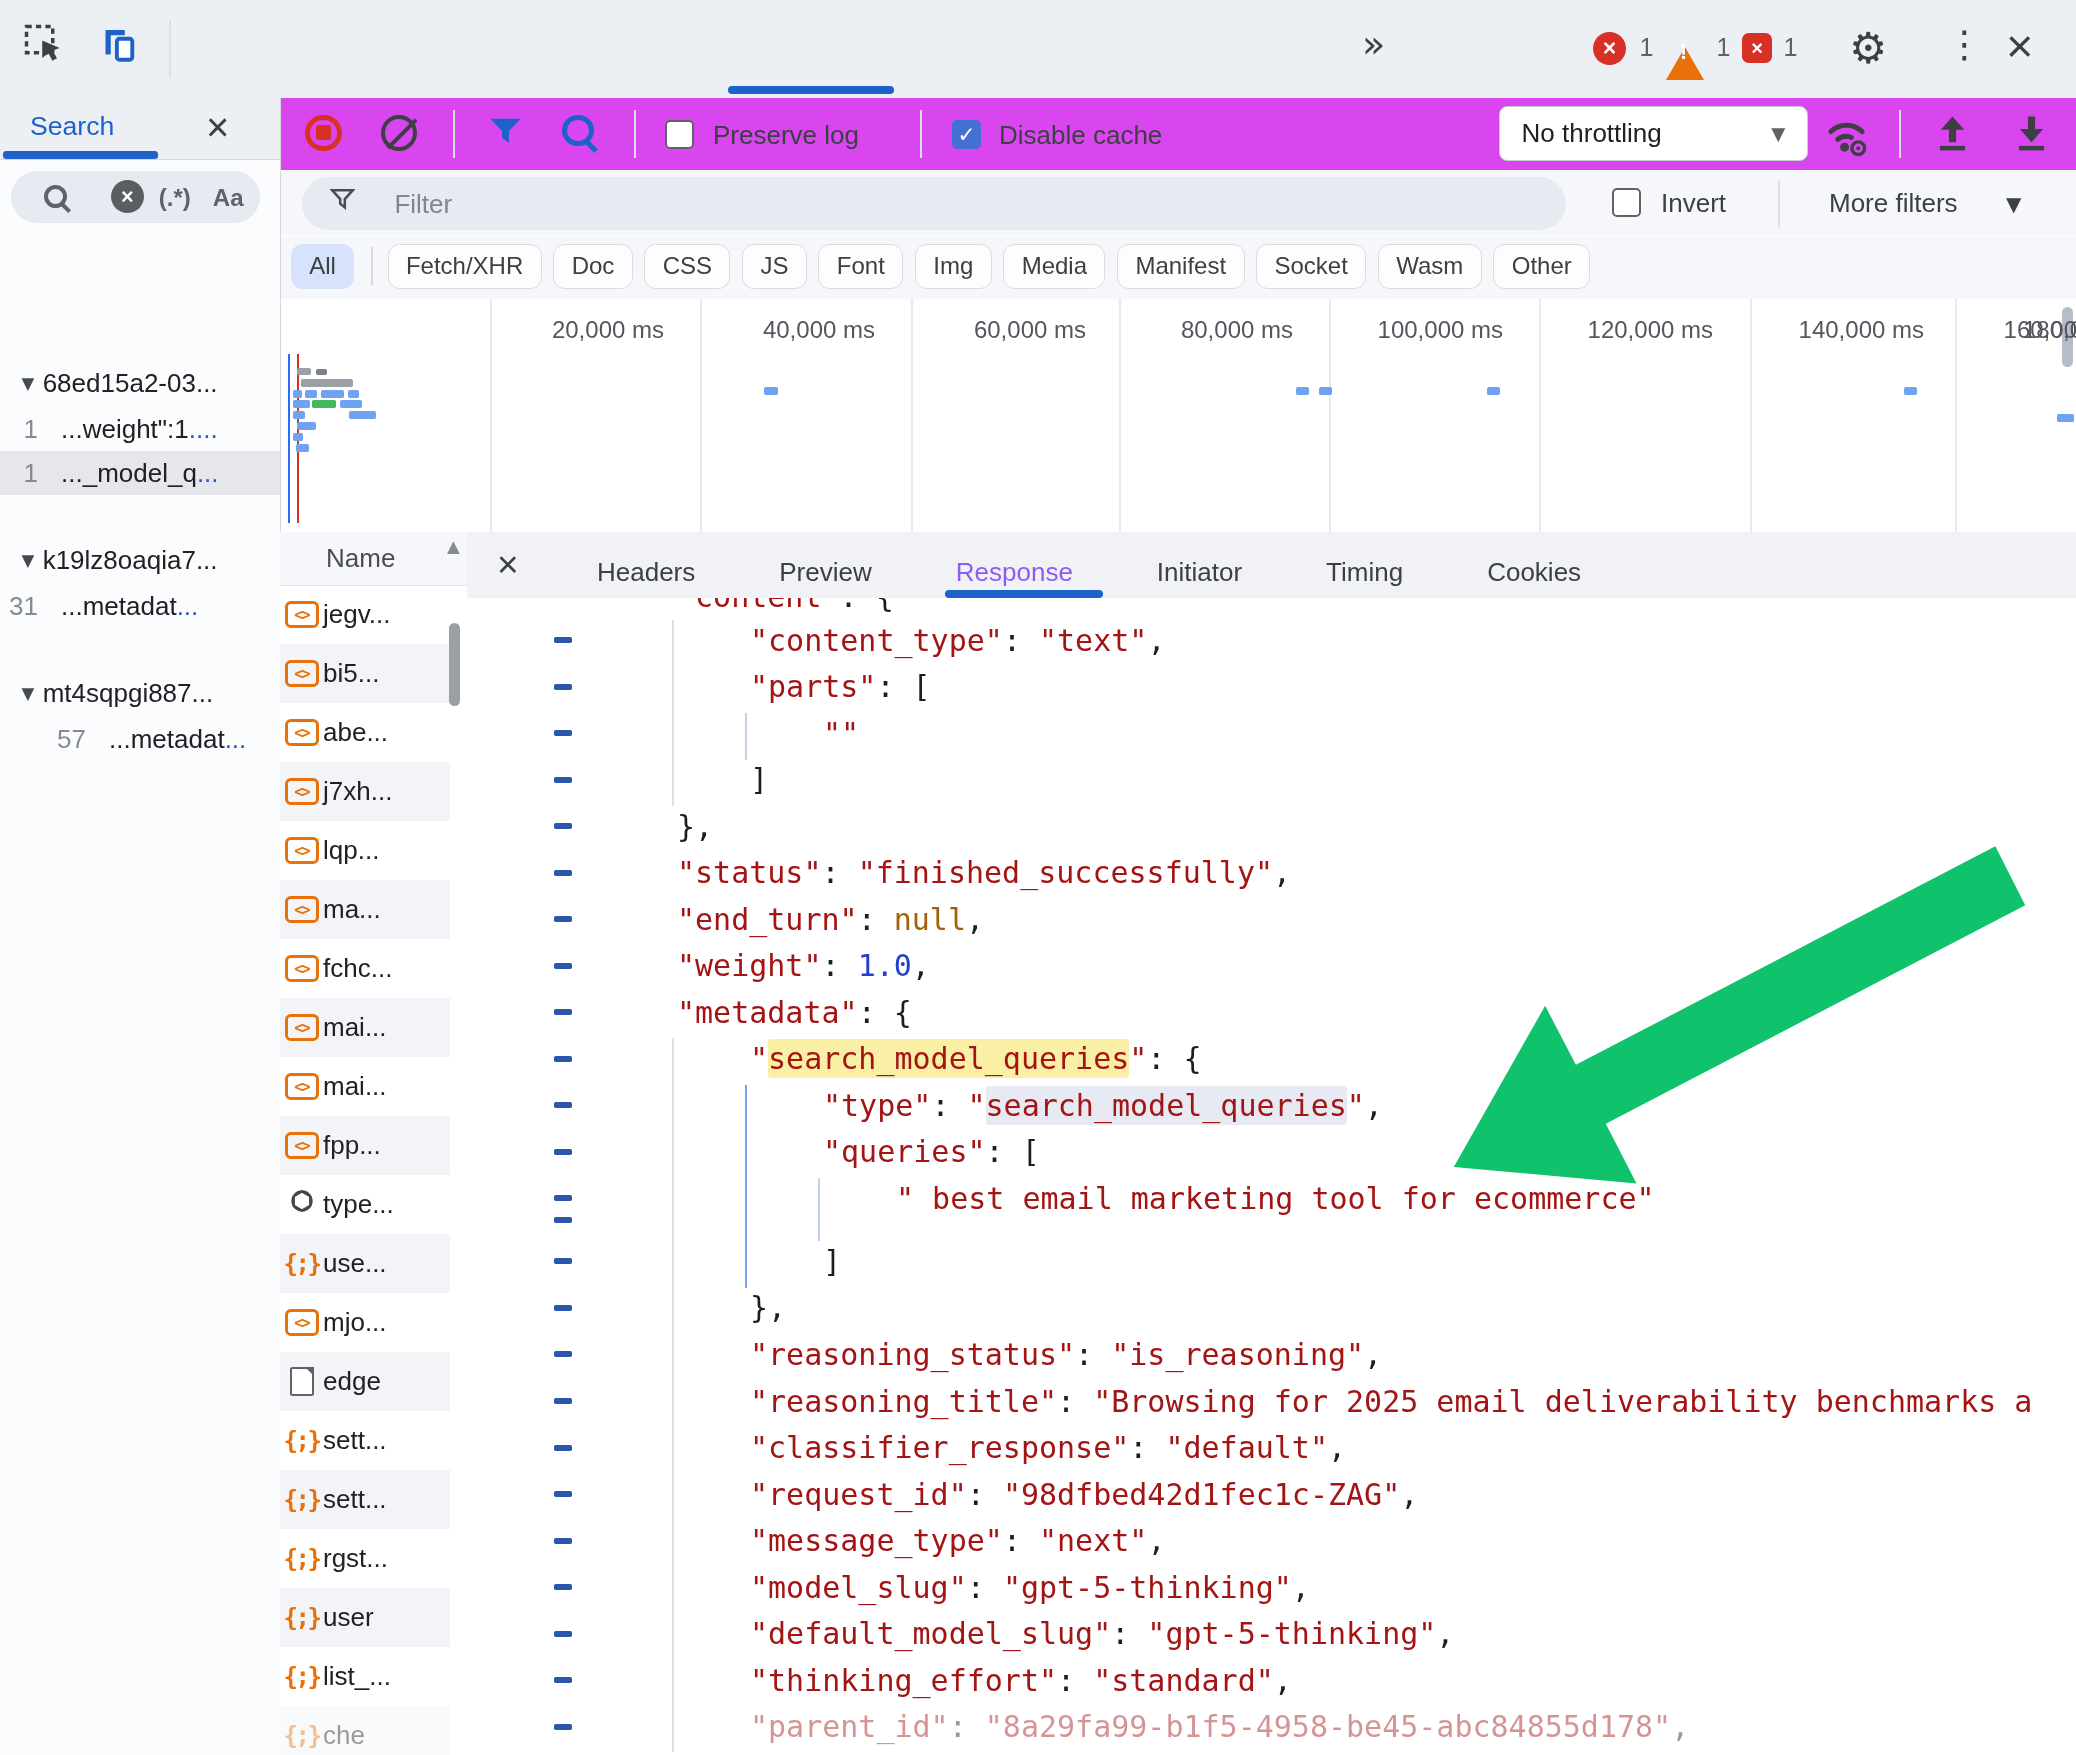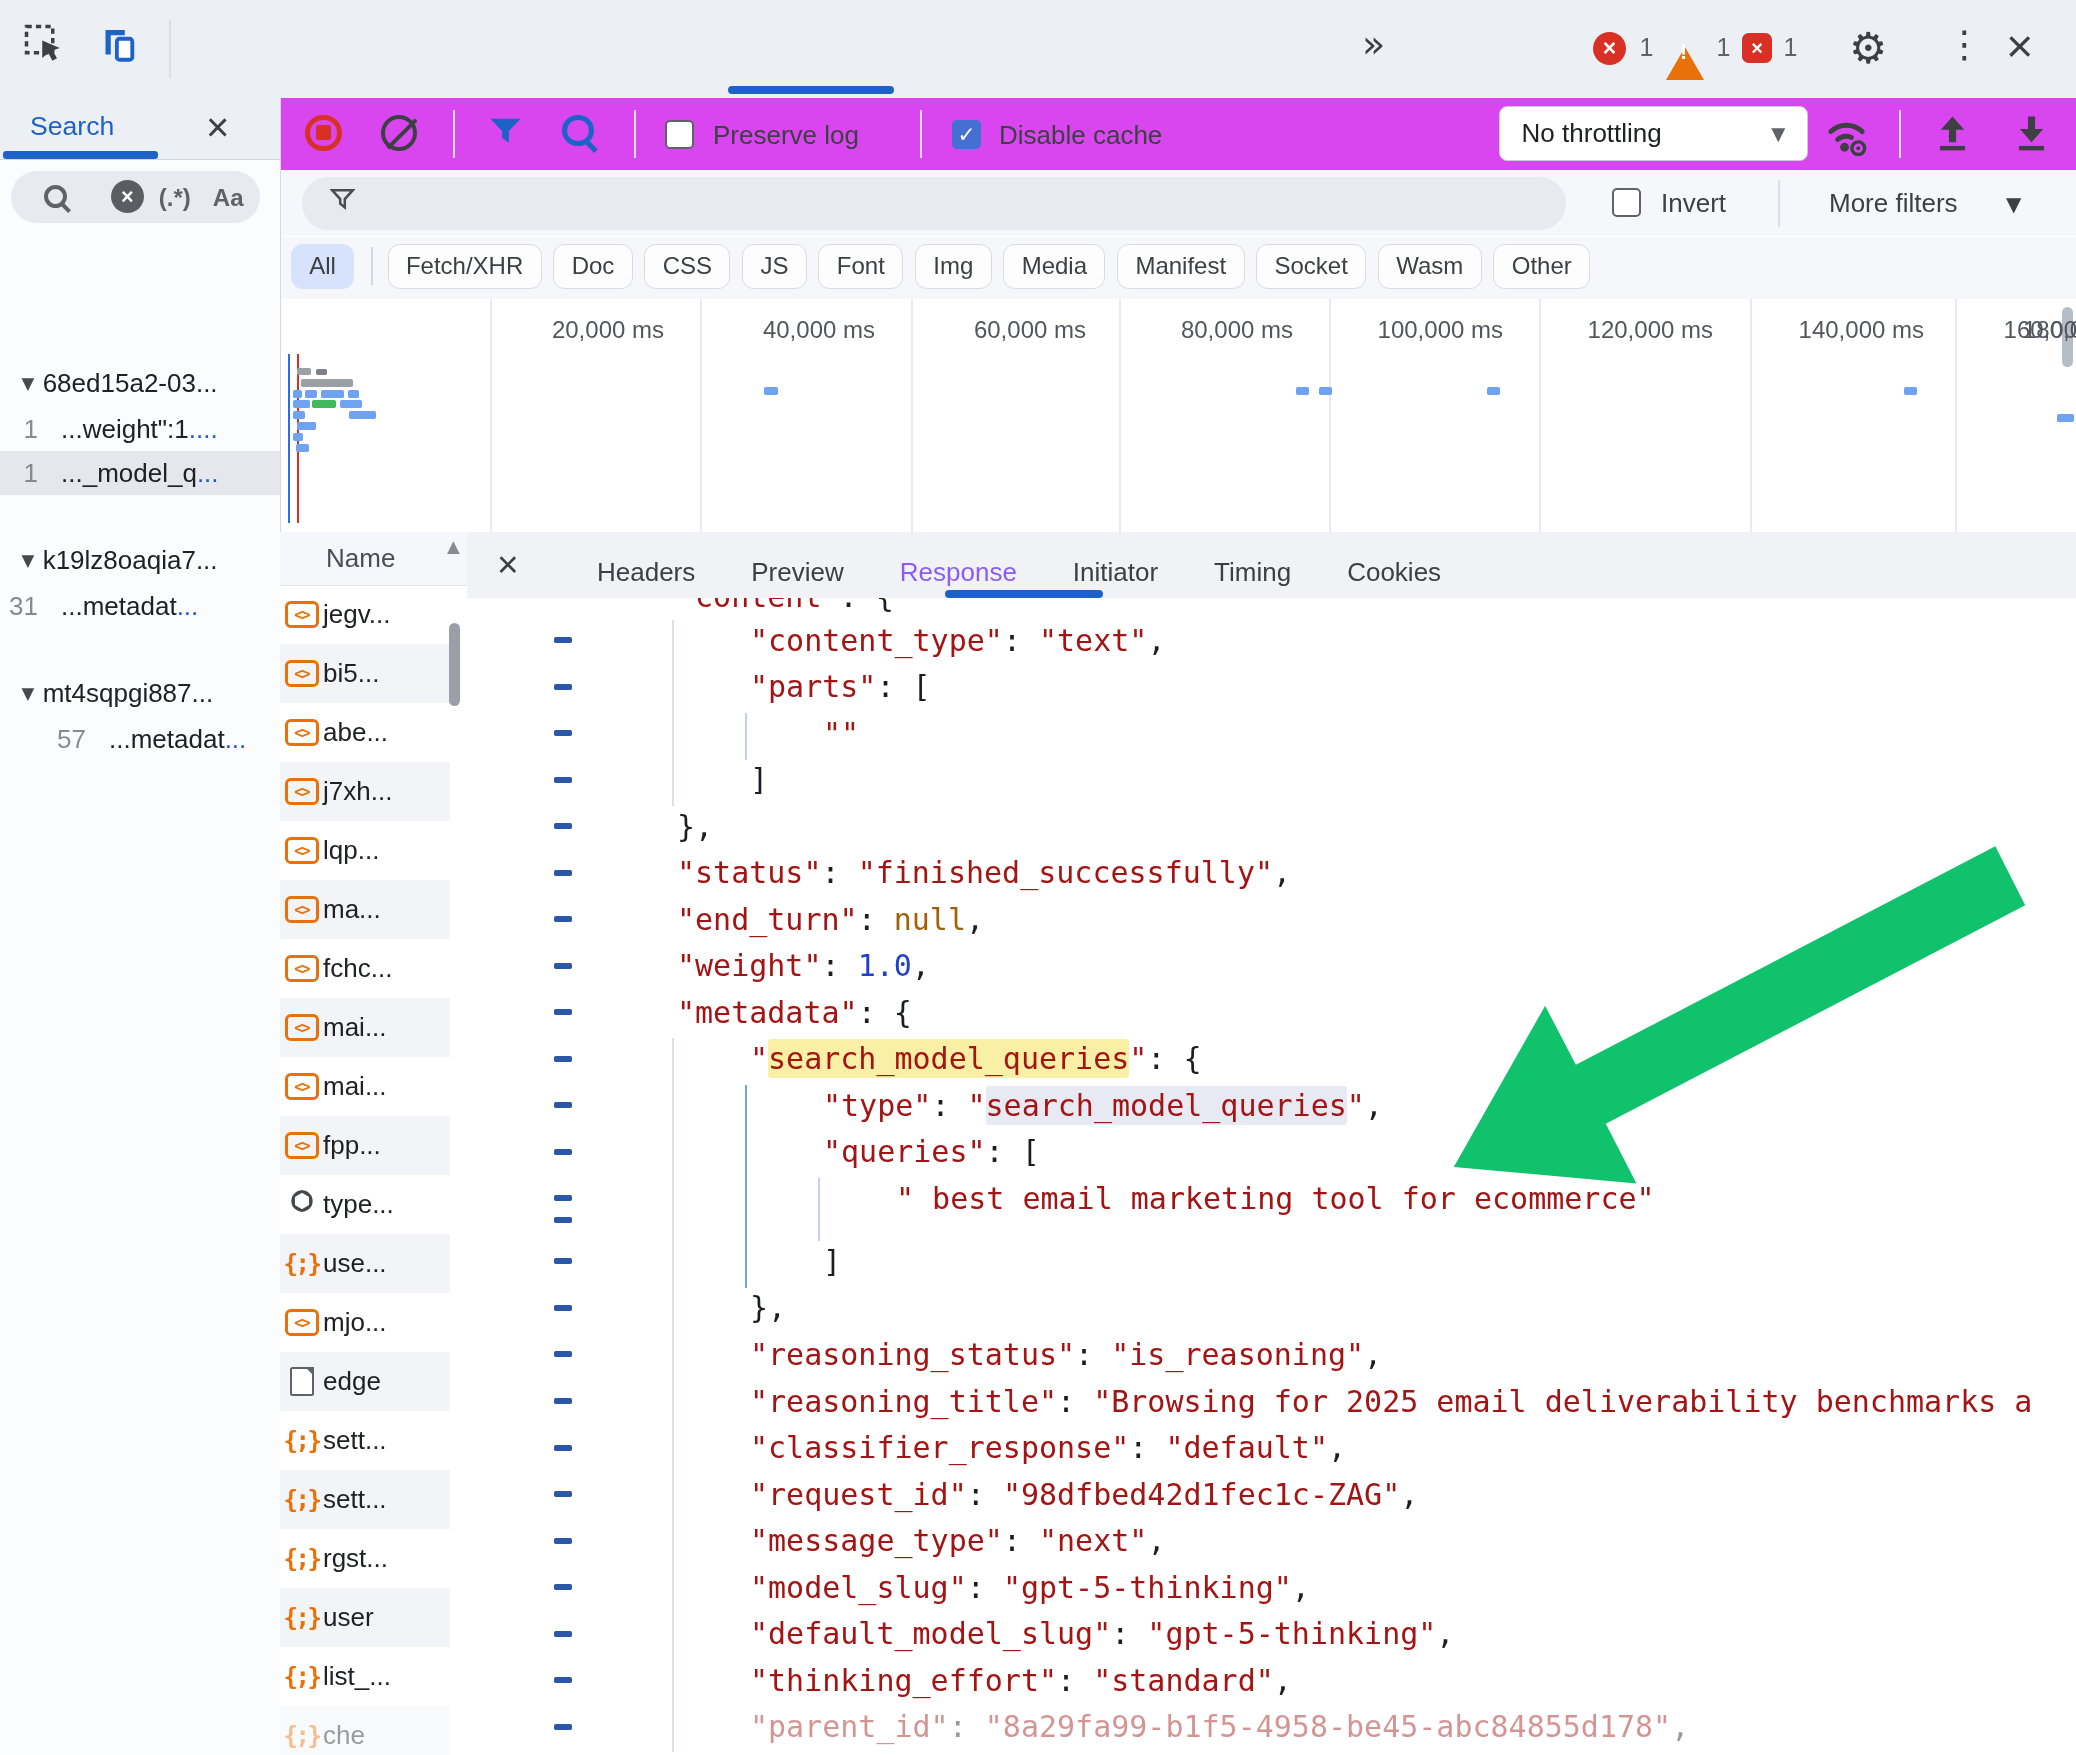--- a/index.html
+++ b/index.html
@@ -84,21 +84,21 @@
   .icdoc{width:28px;height:21.6px;border:3.3px solid #e8710a;border-radius:5.8px;color:#e8710a;font-weight:bold;font-size:15px;
          display:flex;align-items:center;justify-content:center;letter-spacing:-1.7px;font-family:"DejaVu Sans Mono",monospace}
   .icjson{color:#e8710a;font-weight:bold;font-size:24px;letter-spacing:-2.5px;font-family:"DejaVu Sans Mono",monospace}
   .icpage{width:20px;height:25px;border:2.5px solid #5f6368;border-radius:2.5px;position:relative;background:#fff}
   .icpage::after{content:"";position:absolute;right:-2.5px;top:-2.5px;width:0;height:0;
                  border-left:9.1px solid transparent;border-top:9.1px solid #5f6368}
   #nc-scroll-up{position:absolute;left:167px;top:5px;font-size:16.6px;color:#878b91}
   #nc-thumb{position:absolute;left:169px;top:91px;width:10.8px;height:83px;border-radius:5.8px;background:#9aa0a6}
   
   #resptabs{left:467px;top:532px;width:1610px;height:66px;background:#f1f2f6;border-bottom:1.7px solid #d5d8de}
-  #rtabs{position:absolute;left:130px;top:0;height:81px;display:flex;gap:56px;align-items:center}
+  #rtabs{position:absolute;left:130px;top:0;height:81px;display:flex;gap:84px;align-items:center}
   .rtab{font-size:26px;color:#3c4043;white-space:nowrap}
   .rtab.active{color:#8b5cf6}
   #rtab-underline{left:478px;top:58px;width:158px;height:8.3px;border-radius:4.2px;background:#1d62c8}
   #rt-close{position:absolute;left:30px;top:11.6px;font-size:37px;color:#3c4043}
   #codepanel{left:467px;top:598px;width:1610px;height:1157px;background:#fff;overflow:hidden;
              font-family:"DejaVu Sans Mono",monospace;font-size:30px}
   .cline{position:absolute;white-space:pre;height:42px;line-height:42px}
   .cline .k{color:#a31515}
   .cline .a{color:#a16207}
   .cline .p{color:#1b1d20}
@@ -189,20 +189,21 @@
 
 </div>
 
 <div id="filterrow" class="abs">
   <div id="filterpill" class="abs">
     <span class="abs" style="left:28px;top:11.6px">
       <svg width="25" height="23" viewBox="0 0 24 20">
           <path d="M2 1h20l-7.8 8.6v8L9.8 14V9.6Z" fill="none" stroke="#4a4d52" stroke-width="2.4"></path>
         </svg>
     </span>
+    <input id="filterinput" placeholder="Filter" style="">
   </div>
   <span class="cb uni" style="left:1332px;top:18.3px"></span>
   <span class="tlabel" style="left:1381px;top:18.3px">Invert</span>
   <div class="vsep" style="left:1498px;top:10px;height:47px"></div>
   <span class="tlabel" style="left:1549px;top:18.3px">More filters</span>
   <span class="abs uni" style="left:1726px;top:21.6px;font-size:20px;color:#3c4043">▼</span>
 </div>
 
 <div id="chipsrow" class="abs">
   <div id="chips">

